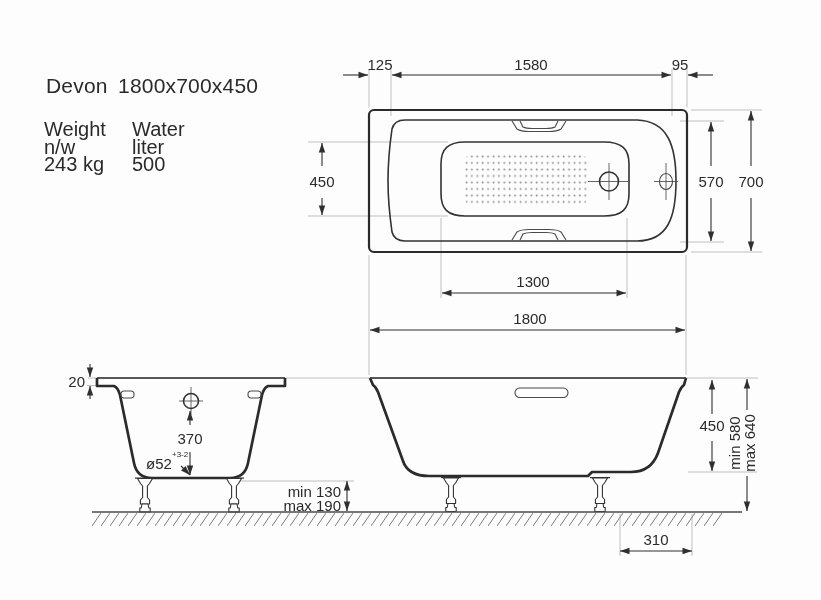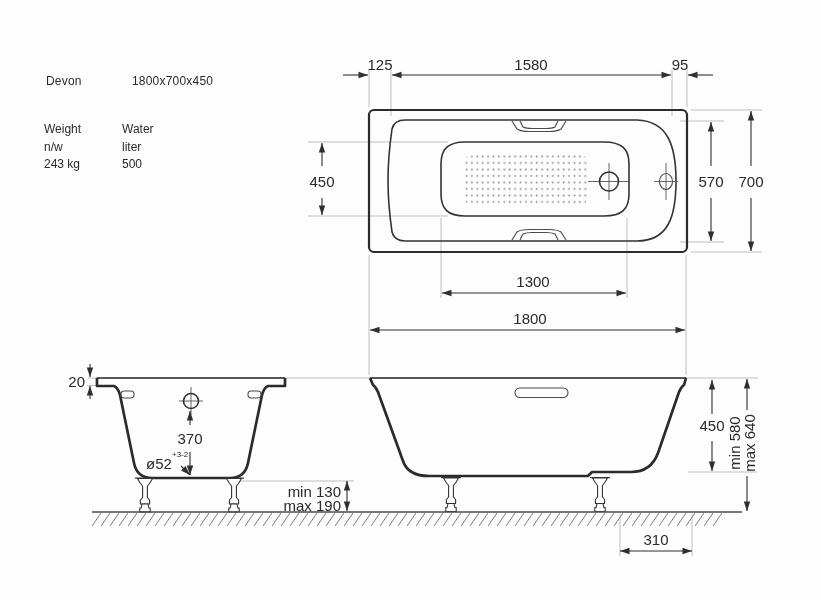--- a/index.html
+++ b/index.html
@@ -2,47 +2,47 @@
 <html><head>
 <meta charset="utf-8">
 <style>
   html,body{margin:0;padding:0;background:#e8e8e8;}
   .canvas{
     position:relative;width:821px;height:600px;background:#fdfdfd;
     font-family:"Liberation Sans","DejaVu Sans",sans-serif;color:#2a2a2a;
     overflow:hidden;margin:0 auto;
   }
   .abs{position:absolute;white-space:nowrap;}
-  .title-row{font-size:12px;letter-spacing:.2px;}
-  .spec-col{font-size:12px;line-height:17.5px;}
+  .title-row{font-size:21px;letter-spacing:.2px;}
+  .spec-col{font-size:20px;line-height:17.5px;}
   svg{position:absolute;left:0;top:0;}
   svg text{font-family:"Liberation Sans","DejaVu Sans",sans-serif;font-size:15px;fill:#2a2a2a;}
   svg text.sup{font-size:8px;}
   .ext{stroke:#b8b8b8;stroke-width:0.9;fill:none;}
   .dim{stroke:#2f2f2f;stroke-width:1.1;fill:none;}
   .outline-heavy{stroke:#2b2b2b;stroke-width:2.7;fill:none;stroke-linejoin:round;}
   .outline-main{stroke:#2b2b2b;stroke-width:2.2;fill:none;}
   .outline-mid{stroke:#333;stroke-width:1.6;fill:none;}
   .outline-thin{stroke:#4a4a4a;stroke-width:1.1;fill:none;}
   .axis{stroke:#555;stroke-width:0.9;fill:none;}
 </style>
 </head>
 <body>
 
 <div class="canvas">
 
   <div class="abs title-row" style="left:46px;top:74px">Devon</div>
-  <div class="abs title-row" style="left:132px;top:74px">1800x700x450</div>
+  <div class="abs title-row" style="left:118px;top:74px">1800x700x450</div>
 
   <div class="abs spec-col" style="left:44px;top:121px">
     <div>Weight</div>
     <div>n/w</div>
     <div>243 kg</div>
   </div>
-  <div class="abs spec-col" style="left:122px;top:121px">
+  <div class="abs spec-col" style="left:132px;top:121px">
     <div>Water</div>
     <div>liter</div>
     <div>500</div>
   </div>
 
   <svg width="821" height="600" viewBox="0 0 821 600">
     <defs>
       <marker id="arr" markerWidth="11" markerHeight="8" refX="10" refY="4" orient="auto-start-reverse" markerUnits="userSpaceOnUse">
         <path d="M0.5,0.8 L10,4 L0.5,7.2 Z" fill="#2f2f2f"></path>
       </marker>

